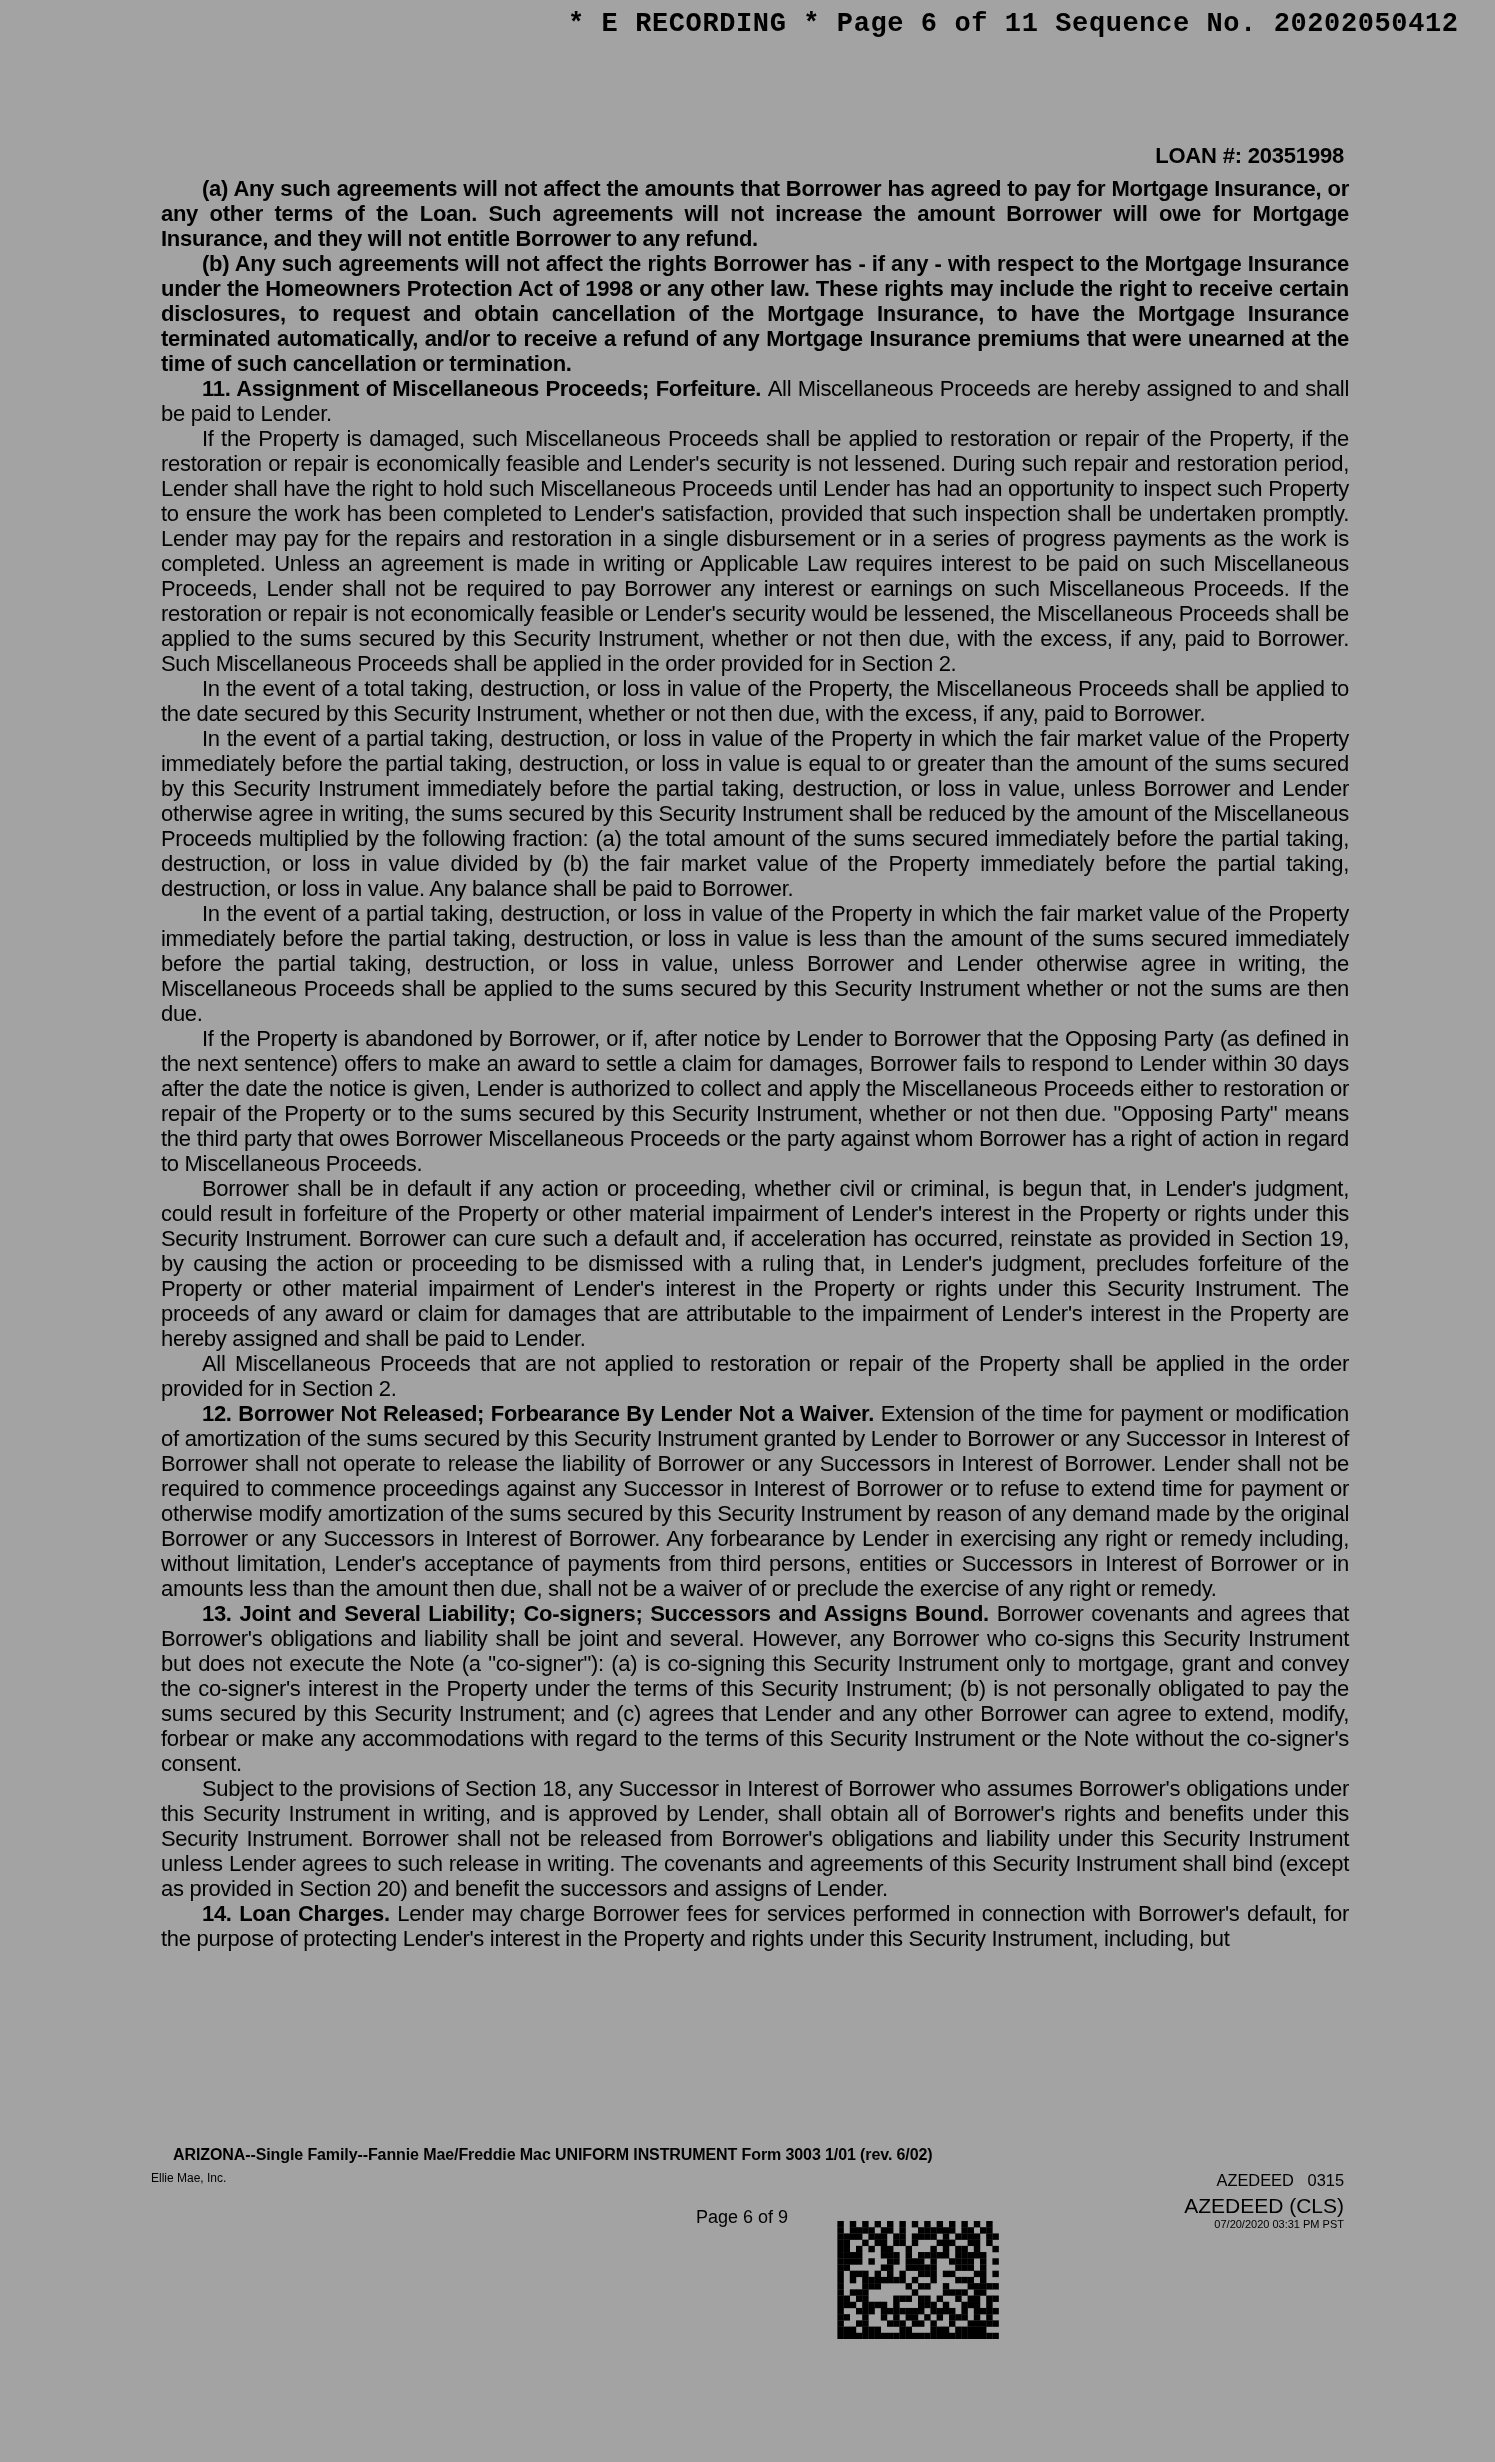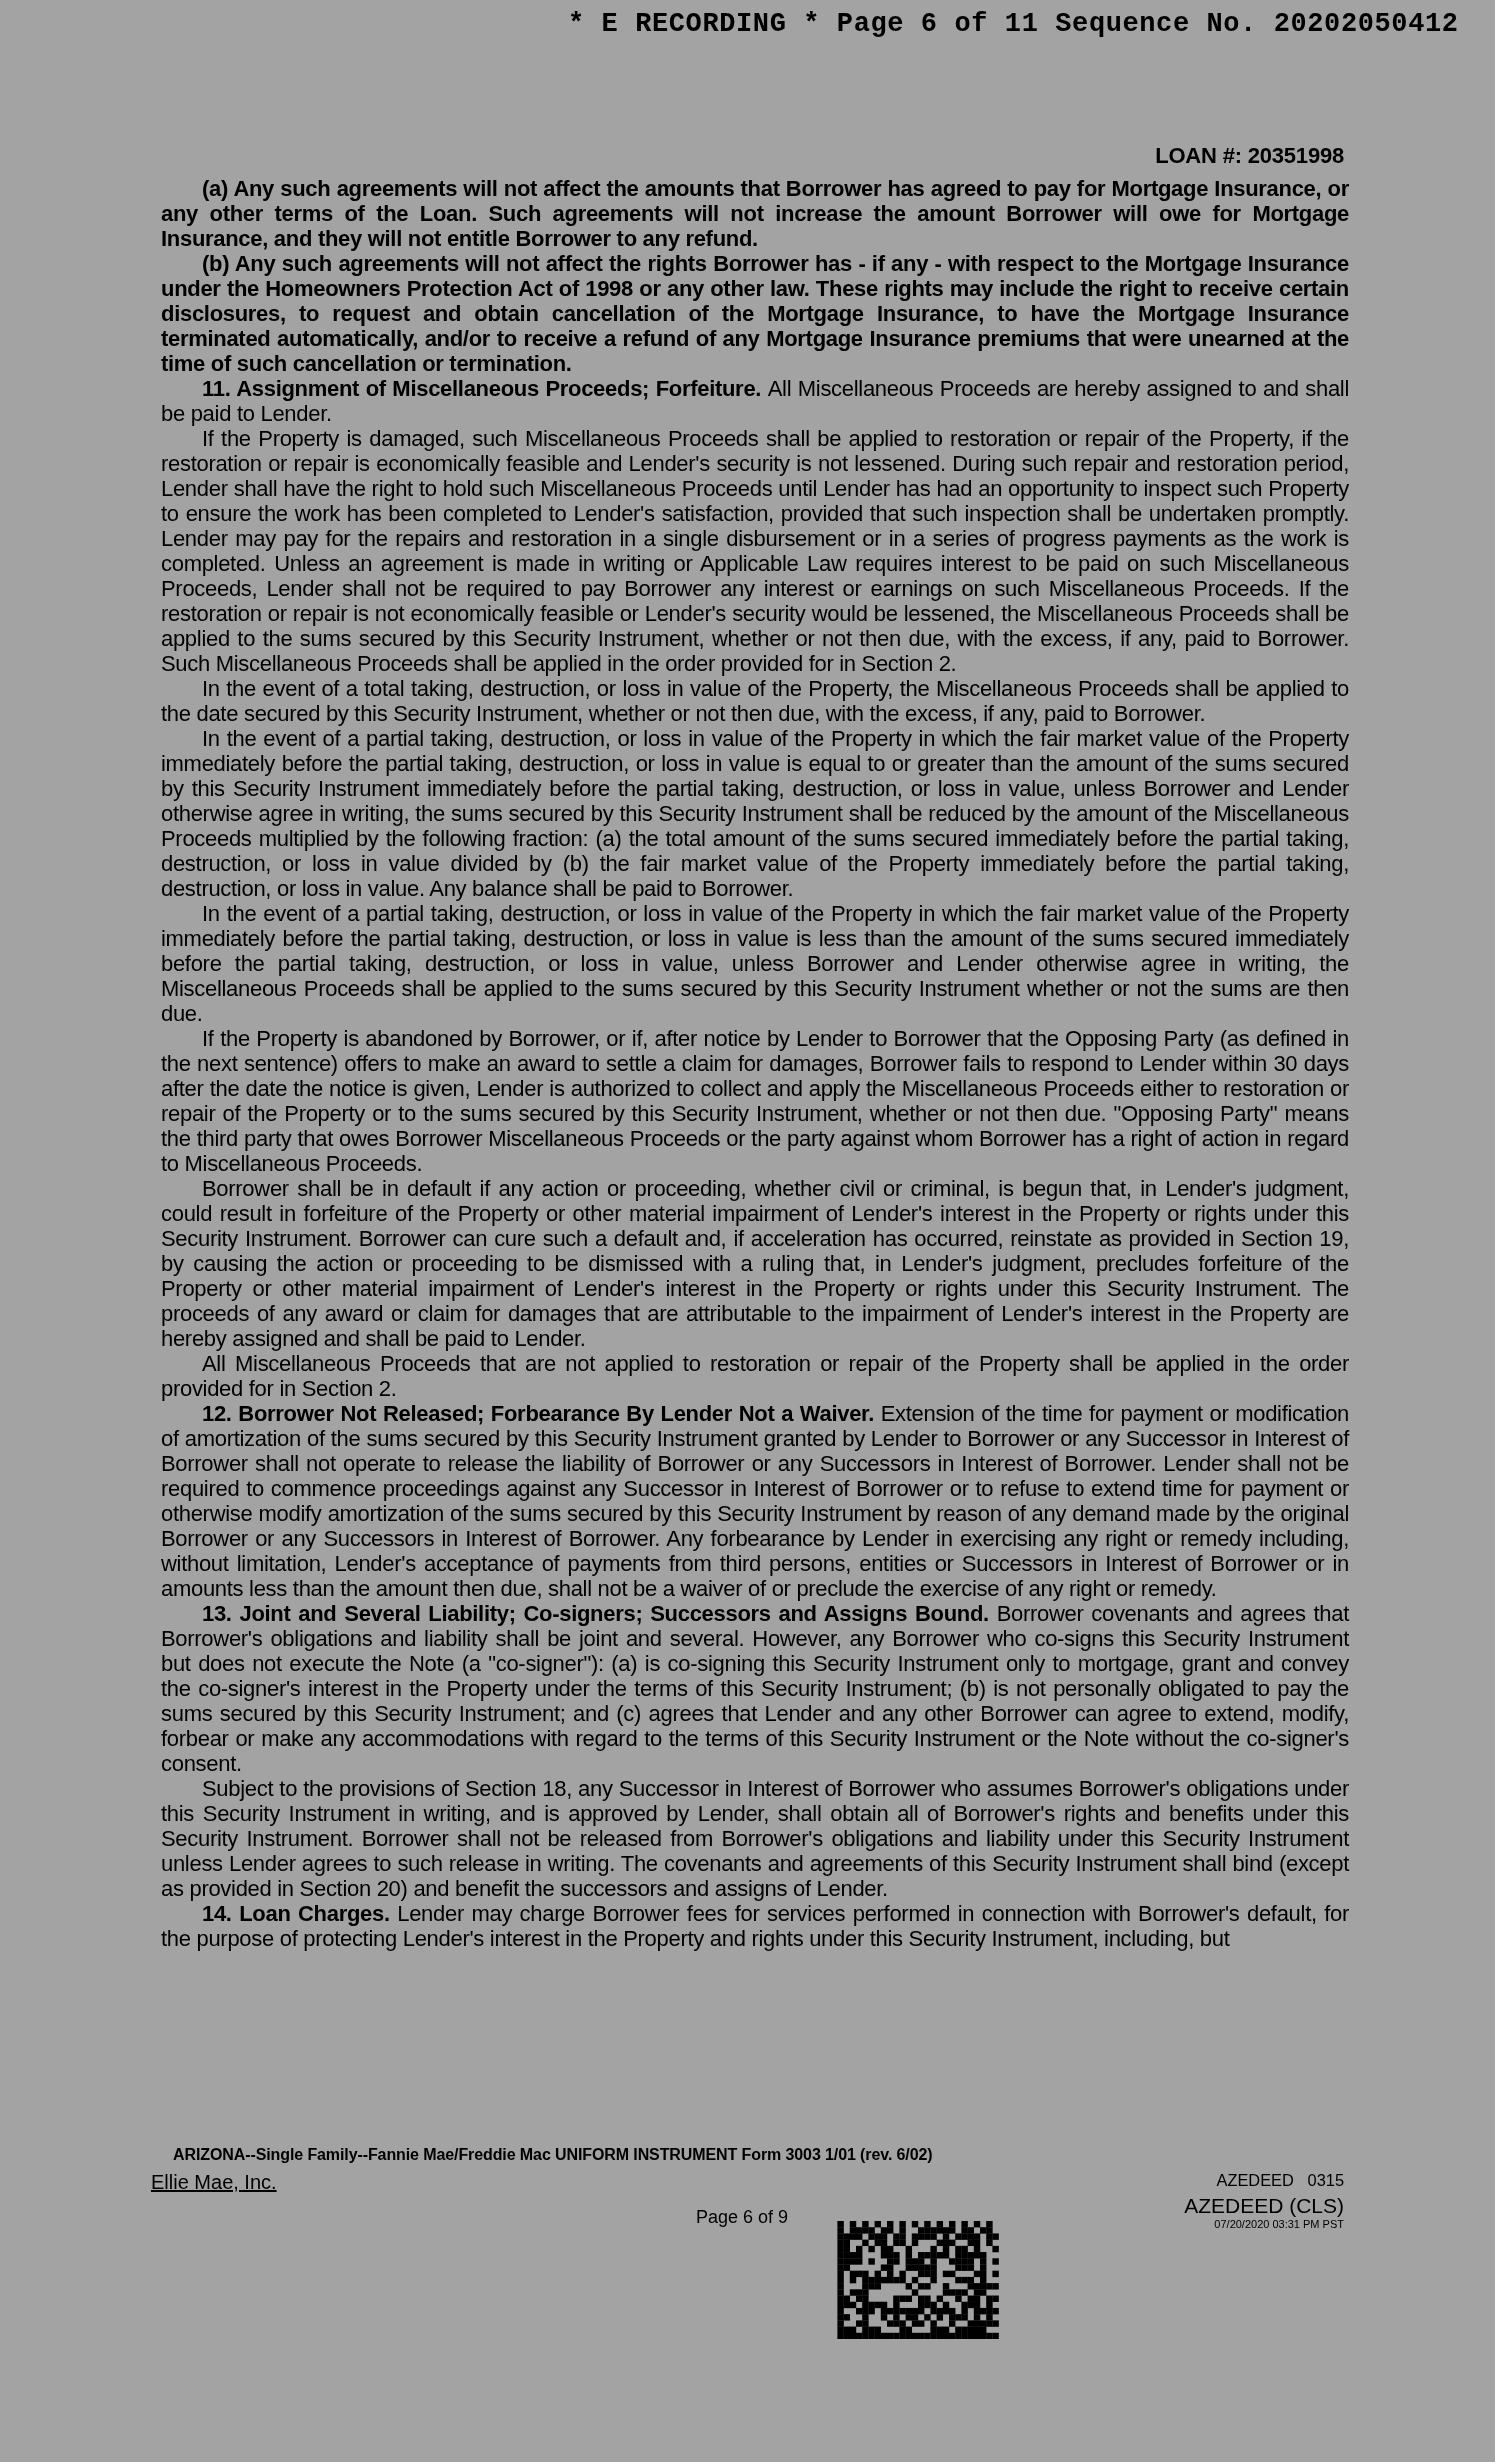--- a/index.html
+++ b/index.html
@@ -7,21 +7,21 @@
         font-family:"Liberation Sans",sans-serif;overflow:hidden;}
   .rec-header{position:absolute;top:9.4px;left:568px;
         font-family:"Liberation Mono","DejaVu Sans Mono",monospace;
         font-weight:700;font-size:27px;white-space:nowrap;letter-spacing:0.6px;}
   .loan-line{position:absolute;top:143px;right:151px;font-weight:700;font-size:22px;letter-spacing:-0.2px;}
   .doc-body{position:absolute;top:176px;left:161px;width:1188px;
         font-size:22px;line-height:25px;letter-spacing:-0.3px;text-align:justify;}
   .doc-body p{margin:0;text-indent:41px;}
   .doc-body b{font-weight:700;}
   .footer-form{position:absolute;top:2146px;left:151px;font-weight:700;font-size:16px;letter-spacing:-0.1px;margin-left:22px;}
-  .footer-vendor{position:absolute;top:2171px;left:151px;font-size:20px;text-decoration:underline;}
+  .footer-vendor{position:absolute;top:2171px;left:151px;font-size:12px;}
   .footer-page{position:absolute;top:2167px;left:696px;font-size:18px;margin-top:40px;}
   .footer-code{position:absolute;top:2171px;right:151px;font-size:16.4px;white-space:pre;}
   .footer-code2{position:absolute;top:2194px;right:151px;font-size:21px;}
   .footer-time{position:absolute;top:2218px;right:151px;font-size:11px;}
   .barcode{position:absolute;top:2221px;left:837px;width:162px;height:118px;}
 </style>
 </head>
 <body>
 
 <div class="page">

